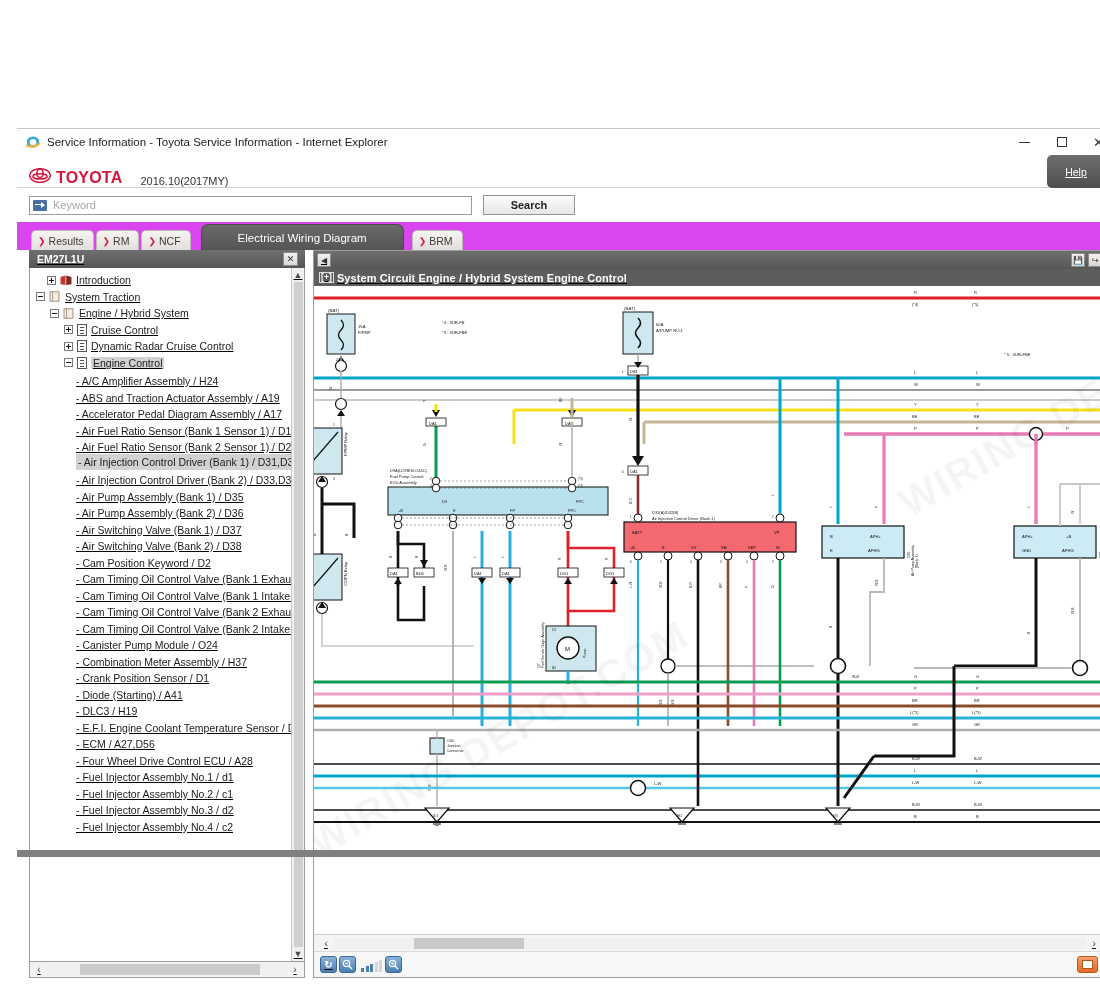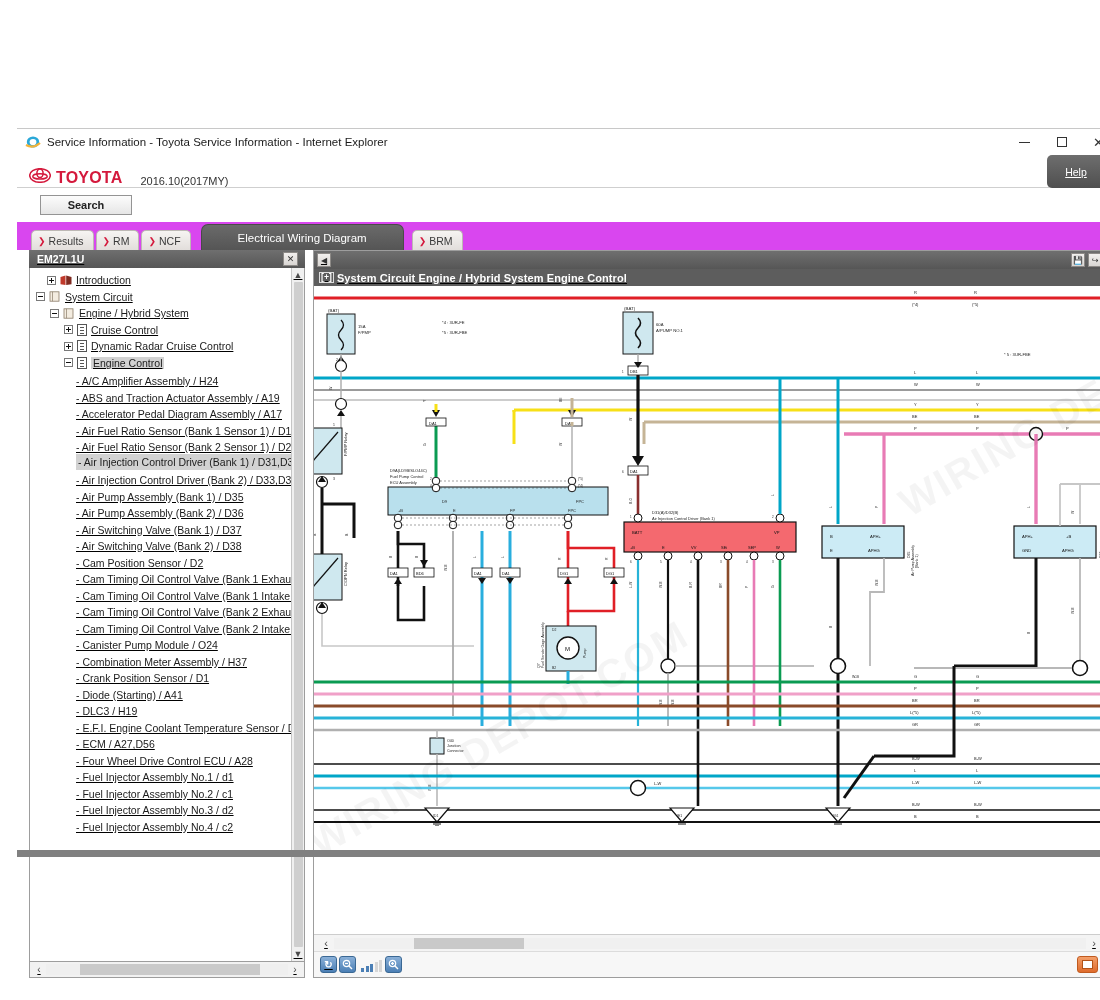--- a/index.html
+++ b/index.html
@@ -451,20 +451,24 @@
       </span>
       <span class="toyota-word">TOYOTA</span>
     </div>
     <span class="model-year">2016.10(2017MY)</span>
     <div class="help-tab">
       <span>Help</span>
     </div>
   </div>
 
   <div class="searchrow">
+    <div class="search-wrap">
+      <span class="search-icon-box"></span>
+      <input class="search-input" type="text" placeholder="Keyword" style="">
+    </div>
     <button class="search-btn">Search</button>
   </div>
 
   <div class="tabstrip">
     <div class="tab">
       <span class="arrow">❯</span>
       <span>Results</span>
     </div>
     <div class="tab">
       <span class="arrow">❯</span>
@@ -503,21 +507,21 @@
           </div>
 
           <div class="tnode" style="padding-left:0px">
             <span class="expander"></span>
             <span class="icon-book">
               <svg width="12" height="11" viewBox="0 0 12 11">
                 <rect x="1" y="0.8" width="9" height="9.4" fill="#f3ece0" stroke="#8a7c68" stroke-width="0.8"></rect>
                 <line x1="3.5" y1="0.8" x2="3.5" y2="10.2" stroke="#8a7c68" stroke-width="0.7"></line>
               </svg>
             </span>
-            <span class="lbl">System Circuit</span>
+            <span class="lbl">System Traction</span>
           </div>
 
           <div class="tnode" style="padding-left:14px">
             <span class="expander"></span>
             <span class="icon-book">
               <svg width="12" height="11" viewBox="0 0 12 11">
                 <rect x="1" y="0.8" width="9" height="9.4" fill="#f3ece0" stroke="#8a7c68" stroke-width="0.8"></rect>
                 <line x1="3.5" y1="0.8" x2="3.5" y2="10.2" stroke="#8a7c68" stroke-width="0.7"></line>
               </svg>
             </span>
@@ -546,21 +550,21 @@
           <div class="leafrow"><span class="leaf">- ABS and Traction Actuator Assembly / A19</span></div>
           <div class="leafrow"><span class="leaf">- Accelerator Pedal Diagram Assembly / A17</span></div>
           <div class="leafrow"><span class="leaf">- Air Fuel Ratio Sensor (Bank 1 Sensor 1) / D19</span></div>
           <div class="leafrow"><span class="leaf">- Air Fuel Ratio Sensor (Bank 2 Sensor 1) / D20</span></div>
           <div class="leafrow"><span class="leaf sel">- Air Injection Control Driver (Bank 1) / D31,D32</span></div>
           <div class="leafrow"><span class="leaf">- Air Injection Control Driver (Bank 2) / D33,D34</span></div>
           <div class="leafrow"><span class="leaf">- Air Pump Assembly (Bank 1) / D35</span></div>
           <div class="leafrow"><span class="leaf">- Air Pump Assembly (Bank 2) / D36</span></div>
           <div class="leafrow"><span class="leaf">- Air Switching Valve (Bank 1) / D37</span></div>
           <div class="leafrow"><span class="leaf">- Air Switching Valve (Bank 2) / D38</span></div>
-          <div class="leafrow"><span class="leaf">- Cam Position Sensor / D2</span></div>
+          <div class="leafrow"><span class="leaf">- Cam Position Keyword / D2</span></div>
           <div class="leafrow"><span class="leaf">- Cam Timing Oil Control Valve (Bank 1 Exhaust Side)</span></div>
           <div class="leafrow"><span class="leaf">- Cam Timing Oil Control Valve (Bank 1 Intake Side)</span></div>
           <div class="leafrow"><span class="leaf">- Cam Timing Oil Control Valve (Bank 2 Exhaust Side)</span></div>
           <div class="leafrow"><span class="leaf">- Cam Timing Oil Control Valve (Bank 2 Intake Side)</span></div>
           <div class="leafrow"><span class="leaf">- Canister Pump Module / O24</span></div>
           <div class="leafrow"><span class="leaf">- Combination Meter Assembly / H37</span></div>
           <div class="leafrow"><span class="leaf">- Crank Position Sensor / D1</span></div>
           <div class="leafrow"><span class="leaf">- Diode (Starting) / A41</span></div>
           <div class="leafrow"><span class="leaf">- DLC3 / H19</span></div>
           <div class="leafrow"><span class="leaf">- E.F.I. Engine Coolant Temperature Sensor / D15</span></div>

